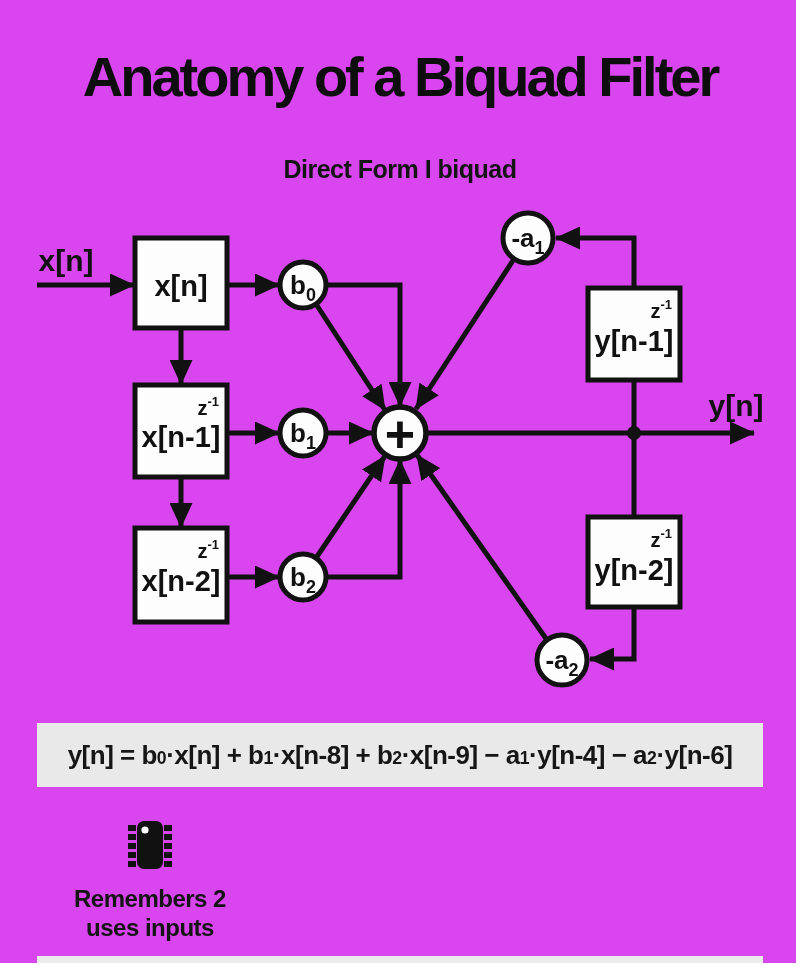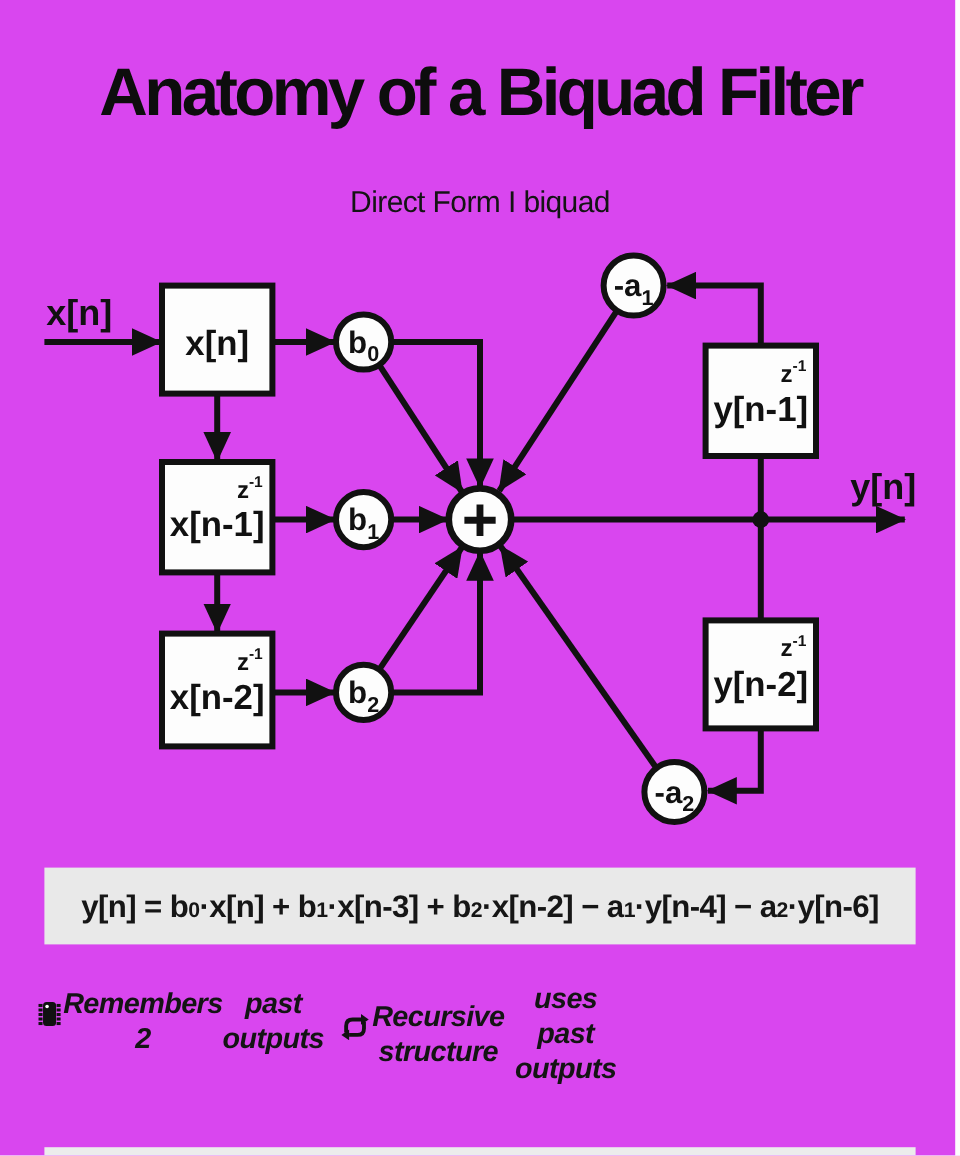--- a/index.html
+++ b/index.html
@@ -1,28 +1,28 @@
 <!DOCTYPE html>
 <html><head>
 <meta charset="utf-8">
 <style>
   html,body{margin:0;padding:0;background:#fdfdfd;}
   .page{position:relative;width:796px;height:963px;background:#d946ef;overflow:hidden;
         font-family:"Liberation Sans",sans-serif;color:#111;}
   .title{position:absolute;left:0;top:44px;width:800px;text-align:center;
          font-size:56px;font-weight:bold;letter-spacing:-3px;color:#0d0d0d;}
   .subtitle{position:absolute;left:0;top:155px;width:800px;text-align:center;
-            font-size:25px;font-weight:normal;letter-spacing:-0.5px;color:#141414;}
+            font-size:25px;font-weight:bold;letter-spacing:-0.5px;color:#141414;}
   svg.diagram{position:absolute;left:0;top:0;}
   svg text{font-family:"Liberation Sans",sans-serif;font-weight:bold;fill:#111;}
   .eq-bar{position:absolute;left:37px;top:723px;width:726px;height:64px;background:#e9e9e9;
           display:flex;align-items:center;justify-content:center;}
   .eq-text{font-size:26px;font-weight:bold;letter-spacing:-0.5px;white-space:nowrap;color:#161616;}
   .eq-text .sm{font-size:0.68em;}
-  .feature{position:absolute;top:818px;width:240px;display:flex;flex-direction:row;align-items:center;font-style:italic;}
+  .feature{position:absolute;top:818px;width:240px;display:flex;flex-direction:column;align-items:center;}
   .f1{left:30px;} .f2{left:282px;} .f3{left:540px;}
   .feature .ficon{width:54px;height:54px;margin-bottom:12px;}
   .feature .cap{font-size:24px;font-weight:bold;letter-spacing:-0.5px;line-height:29px;
                 text-align:center;color:#141414;}
   .bottom-strip{position:absolute;left:37px;top:956px;width:726px;height:7px;background:#ececec;}
 </style>
 </head>
 <body>
 
 <div class="page">
@@ -114,52 +114,40 @@
     <text x="303" y="294" font-size="26" text-anchor="middle"><tspan>b</tspan><tspan font-size="18" dy="7">0</tspan></text>
     <text x="303" y="442" font-size="26" text-anchor="middle"><tspan>b</tspan><tspan font-size="18" dy="7">1</tspan></text>
     <text x="303" y="586" font-size="26" text-anchor="middle"><tspan>b</tspan><tspan font-size="18" dy="7">2</tspan></text>
     <text x="528" y="247" font-size="26" text-anchor="middle"><tspan>-a</tspan><tspan font-size="18" dy="7">1</tspan></text>
     <text x="562" y="669" font-size="26" text-anchor="middle"><tspan>-a</tspan><tspan font-size="18" dy="7">2</tspan></text>
 
     <text x="400" y="434" font-size="52" text-anchor="middle" dominant-baseline="central">+</text>
   </svg>
 
   <div class="eq-bar">
-    <div class="eq-text"><span>y[n] = b</span><span class="sm">0</span><span>·x[n] + b</span><span class="sm">1</span><span>·x[n-3] + b</span><span class="sm">2</span><span>·x[n-2] − a</span><span class="sm">1</span><span>·y[n-4] − a</span><span class="sm">2</span><span>·y[n-6]</span></div>
+    <div class="eq-text"><span>y[n] = b</span><span class="sm">0</span><span>·x[n] + b</span><span class="sm">1</span><span>·x[n-8] + b</span><span class="sm">2</span><span>·x[n-9] − a</span><span class="sm">1</span><span>·y[n-4] − a</span><span class="sm">2</span><span>·y[n-6]</span></div>
   </div>
 
   <div class="feature f1">
     <svg class="ficon" viewBox="0 0 54 54">
       <g fill="#111">
         <rect x="14" y="3" width="26" height="48" rx="7"></rect>
         <rect x="5" y="7" width="8" height="6"></rect>
         <rect x="5" y="16" width="8" height="6"></rect>
         <rect x="5" y="25" width="8" height="6"></rect>
         <rect x="5" y="34" width="8" height="6"></rect>
         <rect x="5" y="43" width="8" height="6"></rect>
         <rect x="41" y="7" width="8" height="6"></rect>
         <rect x="41" y="16" width="8" height="6"></rect>
         <rect x="41" y="25" width="8" height="6"></rect>
         <rect x="41" y="34" width="8" height="6"></rect>
         <rect x="41" y="43" width="8" height="6"></rect>
         <circle cx="22" cy="12" r="3.6" fill="#fdfdfd"></circle>
       </g>
     </svg>
     <div class="cap">Remembers 2</div>
-    <div class="cap">past outputs</div>
+    <div class="cap">uses inputs</div>
   </div>
 
-  <div class="feature f2">
-    <svg class="ficon" viewBox="0 0 56 56">
-      <g stroke="#111" stroke-width="6.5" fill="none">
-        <path d="M13,37 L13,26 Q13,15 24,15 L38,15"></path>
-        <path d="M43,19 L43,30 Q43,41 32,41 L18,41"></path>
-      </g>
-      <polygon points="38,6 51,15 38,24" fill="#111"></polygon>
-      <polygon points="18,32 5,41 18,50" fill="#111"></polygon>
-    </svg>
-    <div class="cap">Recursive structure</div>
-    <div class="cap">uses past outputs</div>
-  </div>
 
 
   <div class="bottom-strip"></div>
 </div>
 
 </body></html>

